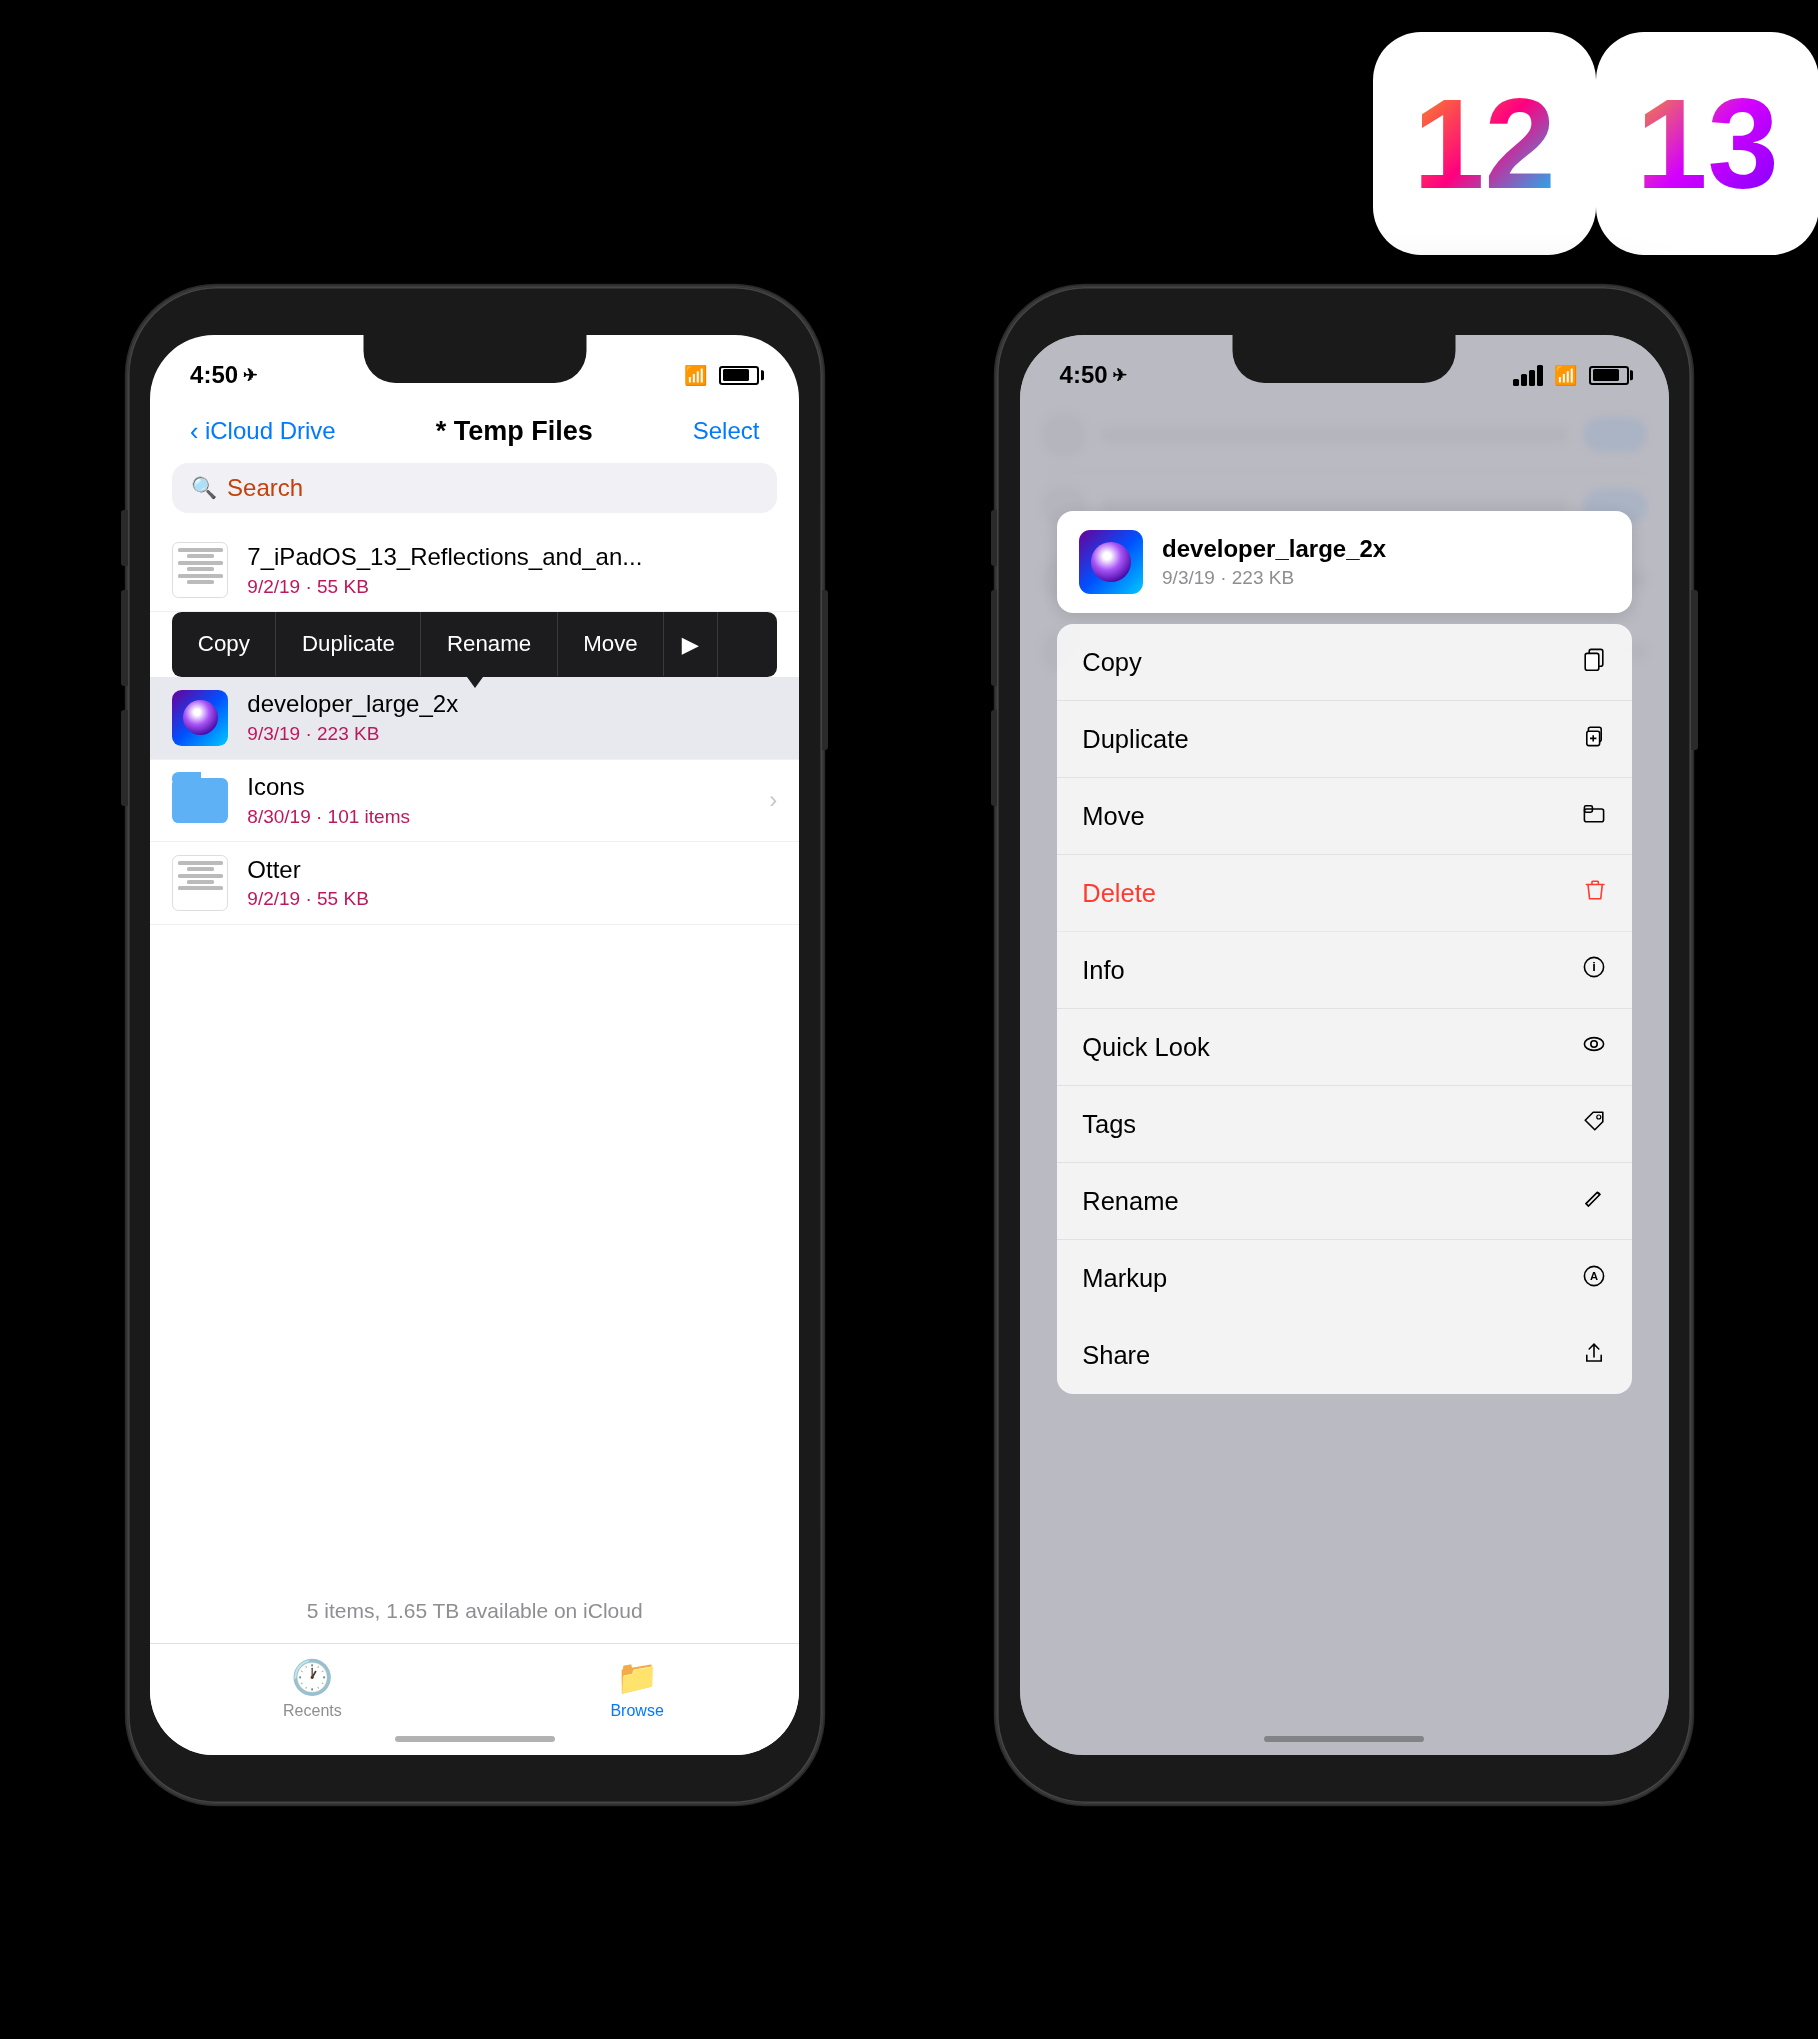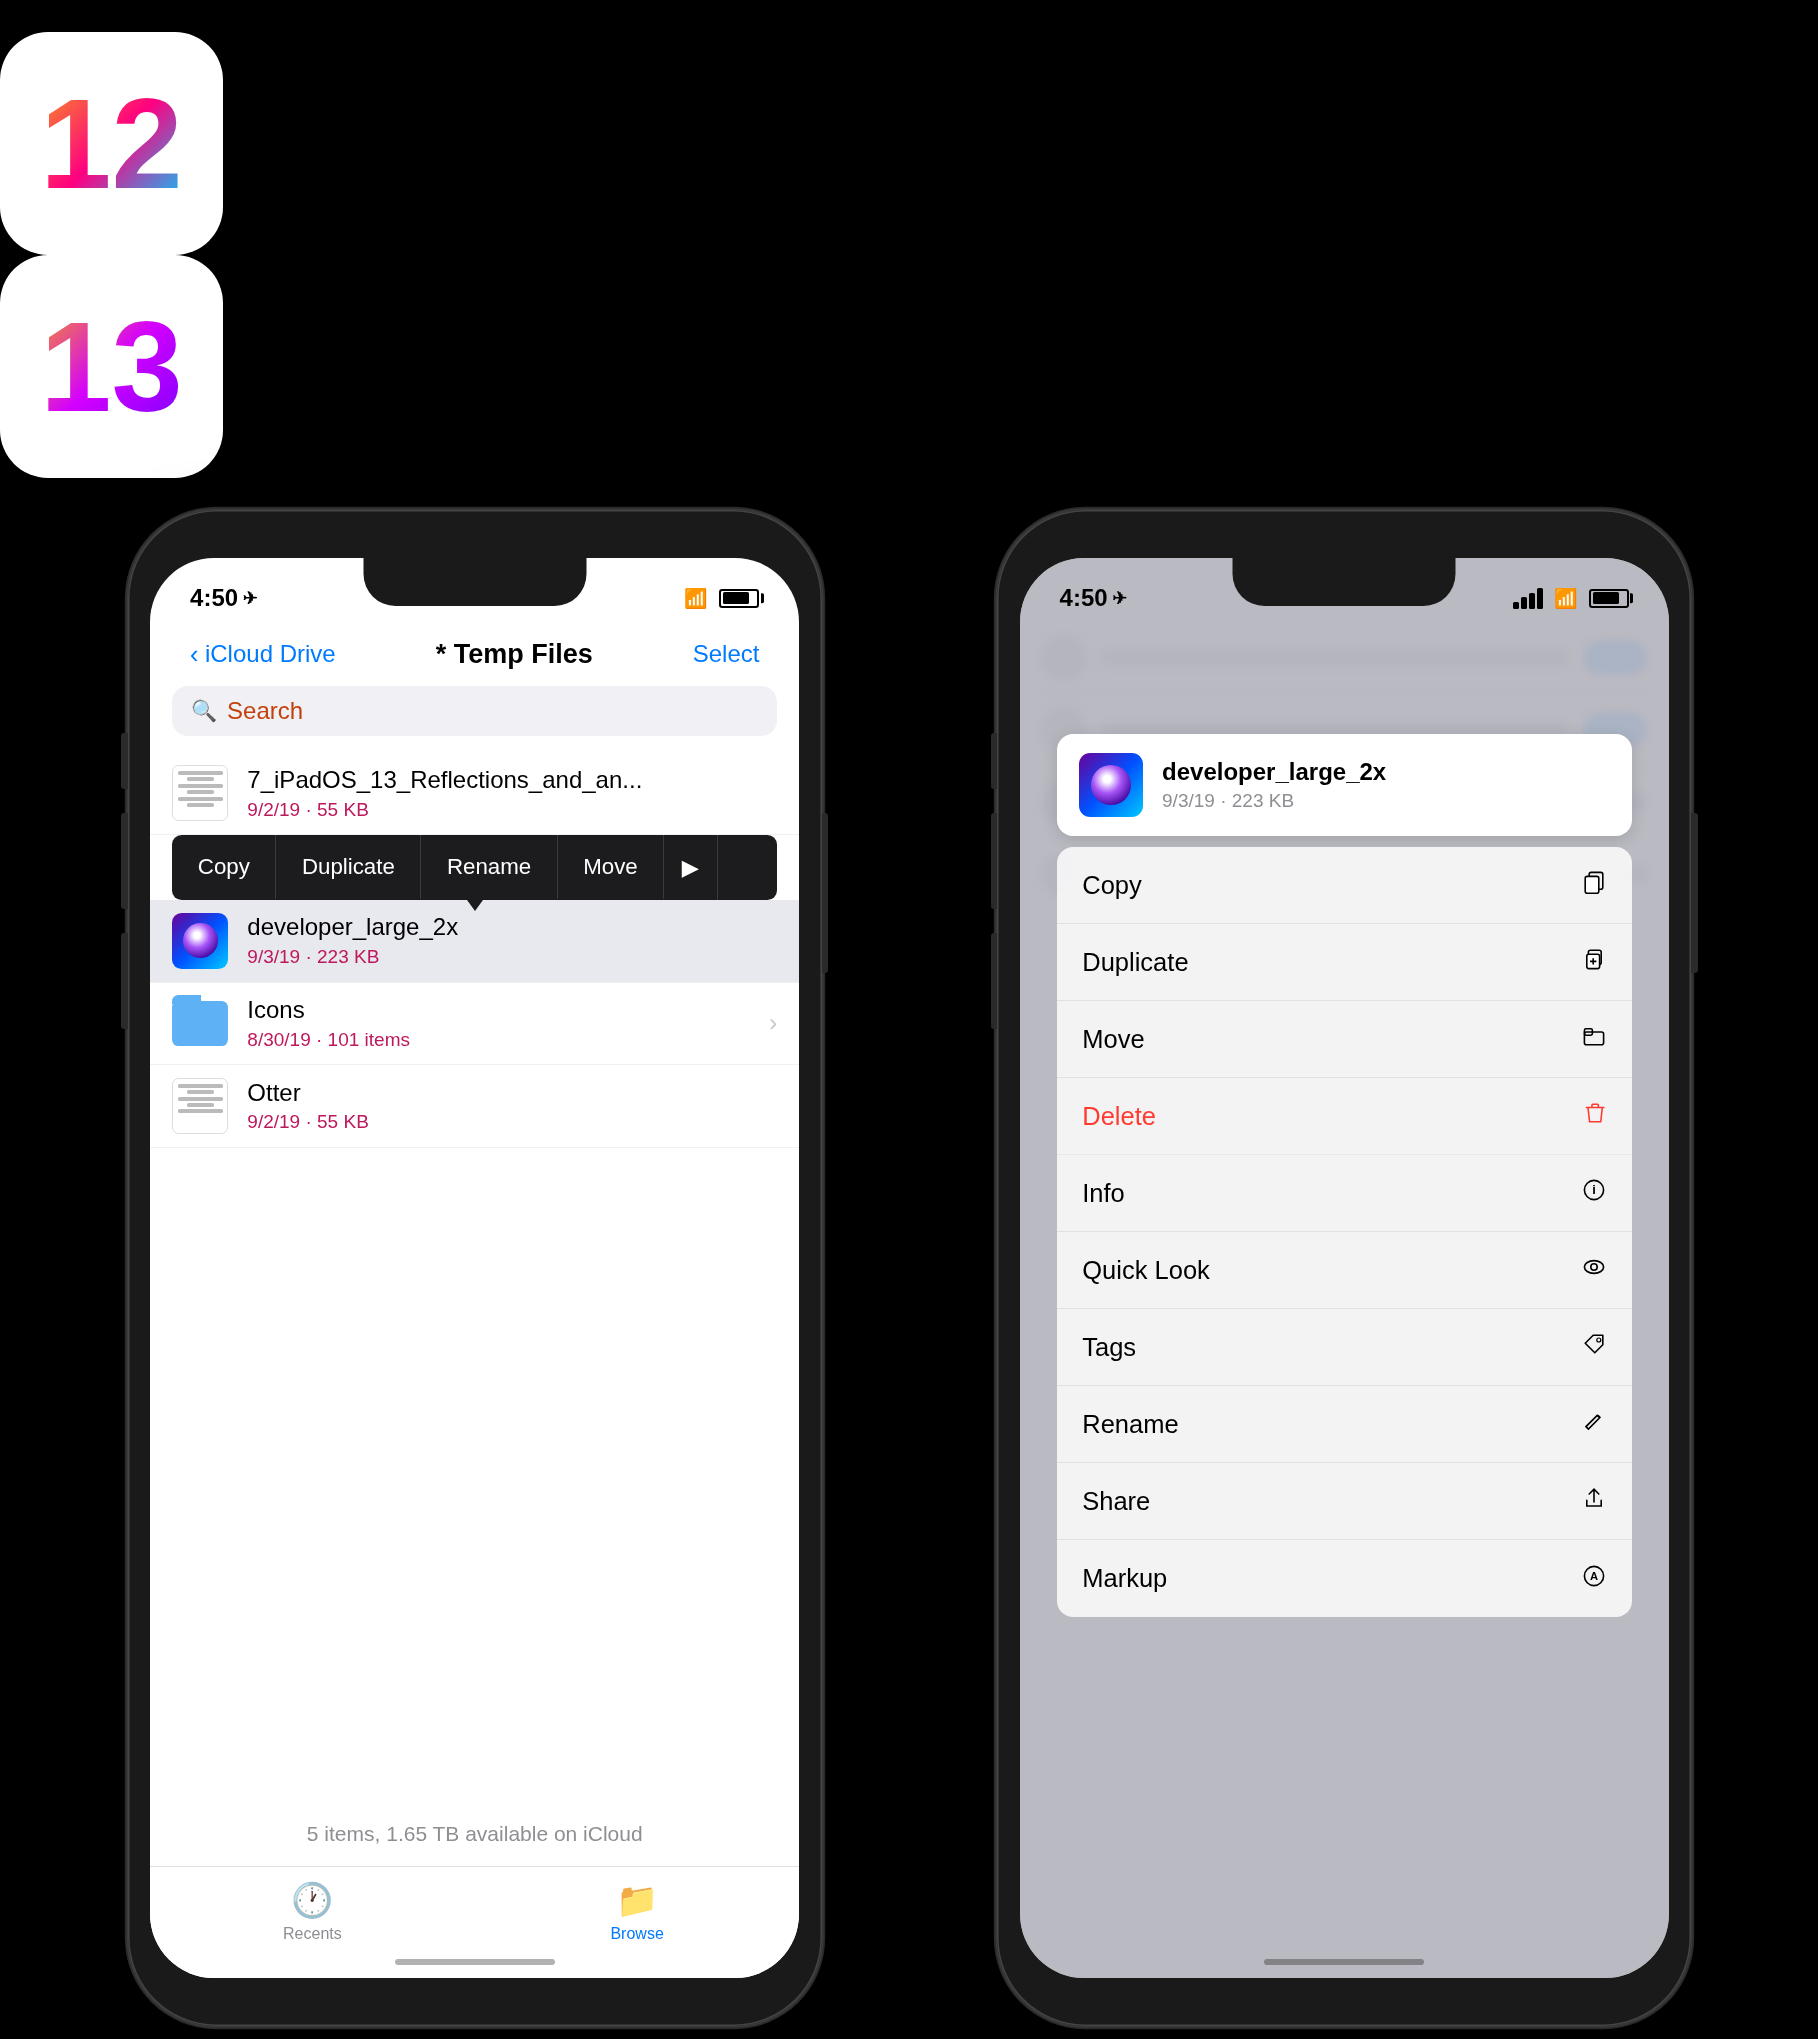--- a/index.html
+++ b/index.html
@@ -10,22 +10,22 @@
       font-family: -apple-system, 'SF Pro Display', 'Helvetica Neue', sans-serif;
       display: flex;
       flex-direction: column;
       align-items: center;
       overflow: hidden;
     }
 
     
     .logos-row {
       display: flex;
-      flex-direction: column;
-      justify-content: flex-start;
+      flex-direction: row;
+      justify-content: flex-end;
       width: 100%;
       padding-top: 32px;
       padding-bottom: 32px;
     }
     .ios-logo {
       width: 223px;
       height: 223px;
       background: #fff;
       border-radius: 48px;
       display: flex;
@@ -814,39 +814,39 @@
           <div class="ctx-item-13">
             <span class="ctx-item-label">Rename</span>
             <span class="ctx-item-icon">
               <svg width="24" height="24" viewBox="0 0 30 30" fill="none">
                 <path d="M5 22L8 25l14-14-3-3L5 22z" stroke="#000" stroke-width="2" fill="none"></path>
                 <path d="M20 8l3 3" stroke="#000" stroke-width="2"></path>
               </svg>
             </span>
           </div>
 
+          <div class="ctx-item-13" style="border-bottom:none;">
+            <span class="ctx-item-label">Markup</span>
+            <span class="ctx-item-icon">
+              <svg width="24" height="24" viewBox="0 0 30 30" fill="none" style="font-size:28px">
+                <circle cx="15" cy="15" r="12" stroke="#000" stroke-width="2"></circle>
+                <text x="15" y="20" text-anchor="middle" font-size="14" font-weight="700" fill="#000">A</text>
+              </svg>
+            </span>
+          </div>
+
           <div class="ctx-item-13">
             <span class="ctx-item-label">Share</span>
             <span class="ctx-item-icon">
               <svg width="24" height="24" viewBox="0 0 30 30" fill="none">
                 <path d="M15 4v16M9 10l6-6 6 6" stroke="#000" stroke-width="2" stroke-linecap="round"></path>
                 <path d="M6 18v7h18v-7" stroke="#000" stroke-width="2" stroke-linecap="round" fill="none"></path>
               </svg>
             </span>
           </div>
-
-          <div class="ctx-item-13" style="border-bottom:none;">
-            <span class="ctx-item-label">Markup</span>
-            <span class="ctx-item-icon">
-              <svg width="24" height="24" viewBox="0 0 30 30" fill="none" style="font-size:28px">
-                <circle cx="15" cy="15" r="12" stroke="#000" stroke-width="2"></circle>
-                <text x="15" y="20" text-anchor="middle" font-size="14" font-weight="700" fill="#000">A</text>
-              </svg>
-            </span>
-          </div>
         </div>
 
       </div>
 
       <div class="home-indicator"></div>
     </div>
   </div>
 
 </div>
 

